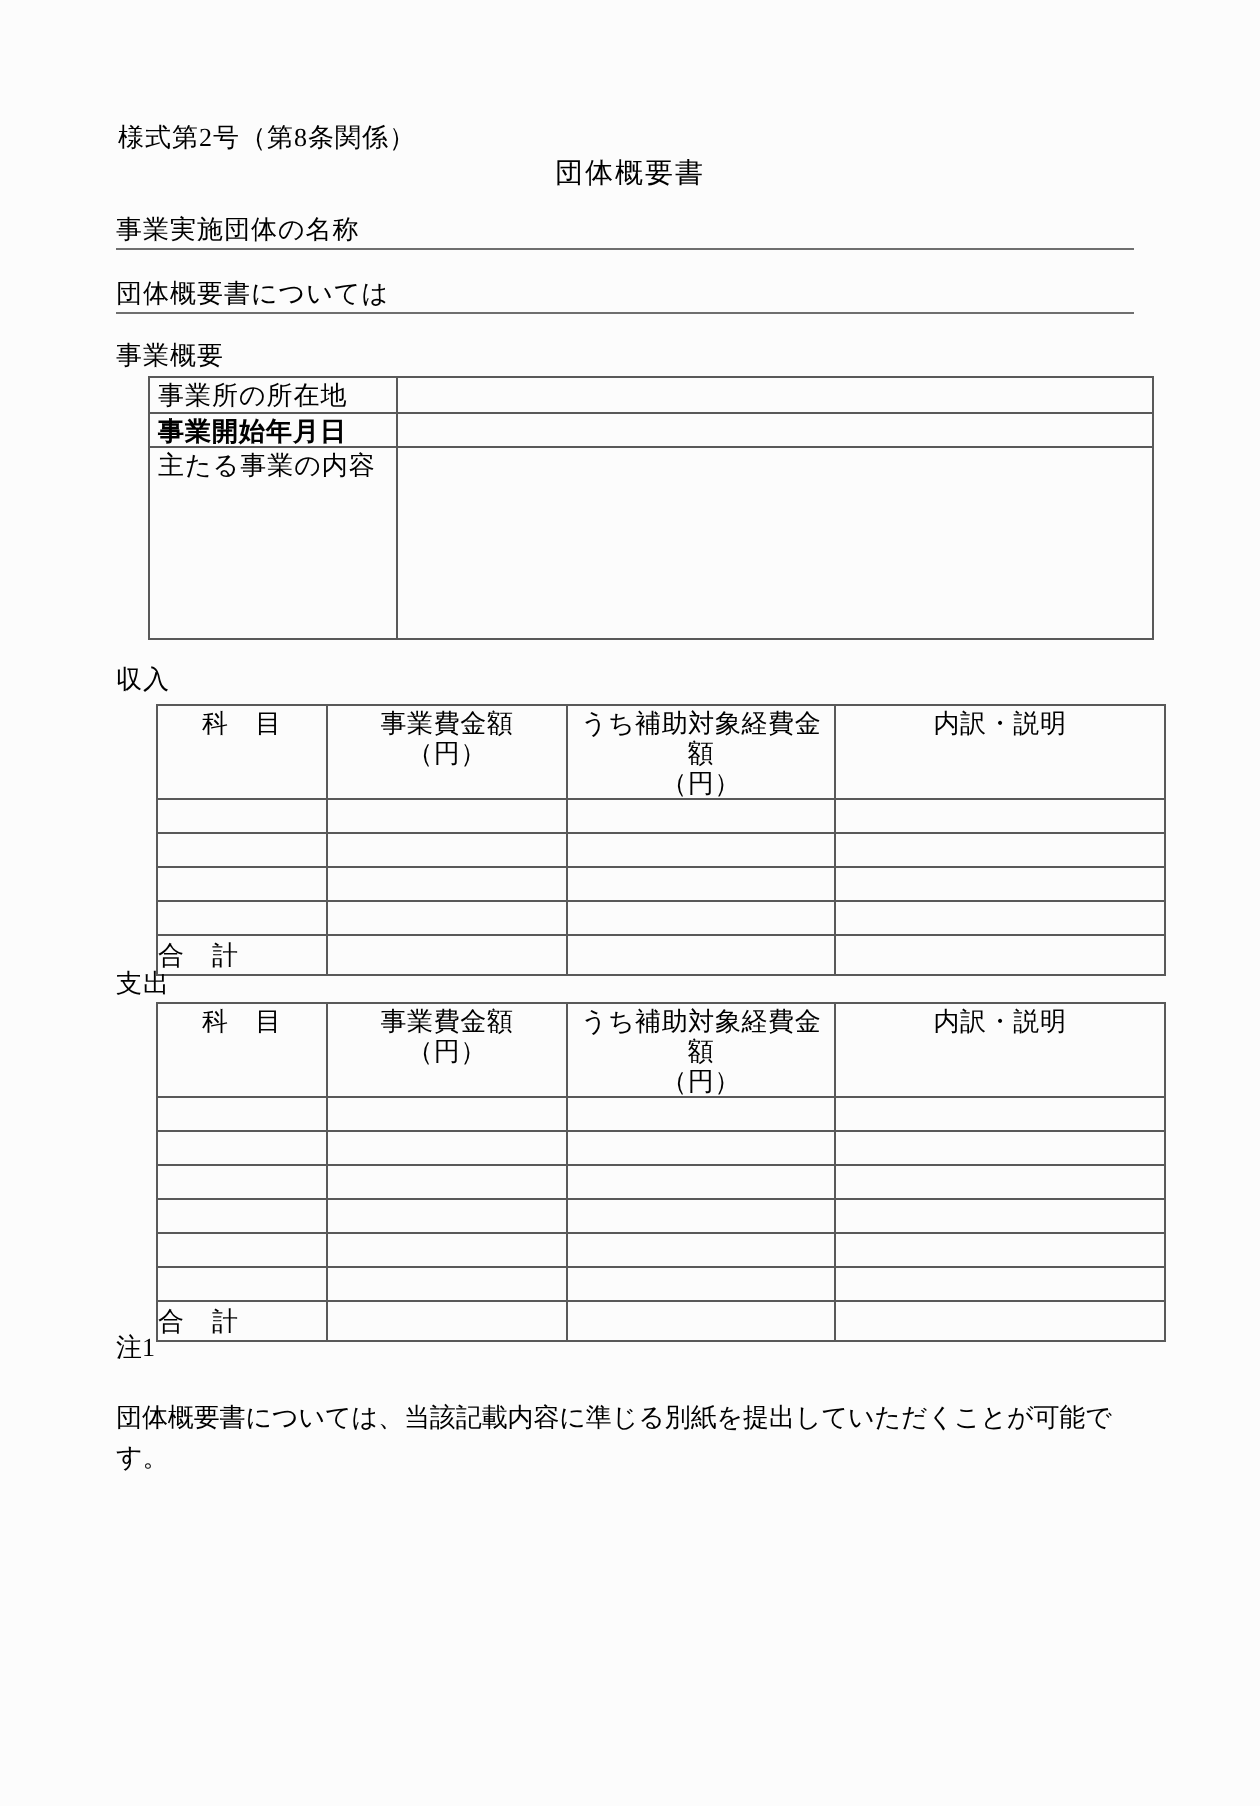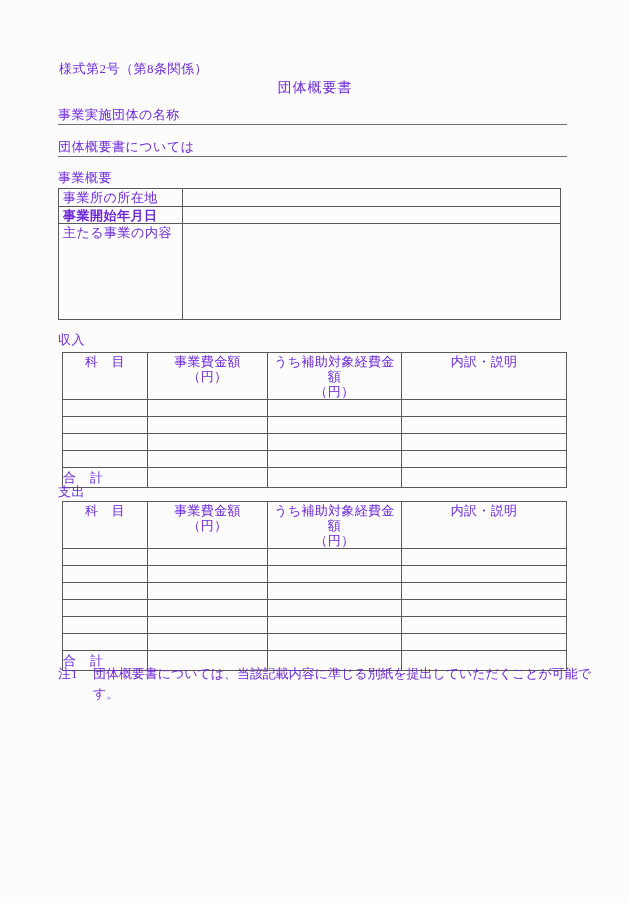--- a/index.html
+++ b/index.html
@@ -3,21 +3,21 @@
 <meta charset="utf-8">
 <style>
   html, body { margin: 0; padding: 0; }
   body { background: #fbfbfb; }
   .page {
     position: relative;
     width: 630px;
     height: 903px;
     background: #fcfcfc;
     font-family: "Liberation Serif", "DejaVu Serif", serif;
-    color: #6d28d9;
+    color: #000000;
     overflow: hidden;
   }
   .abs { position: absolute; }
   .form-number {
     left: 59px; top: 61px;
     font-size: 13px; line-height: 16px;
     letter-spacing: 0.5px;
   }
   .doc-title {
     left: 0; top: 79px; width: 630px;
@@ -40,20 +40,21 @@
     letter-spacing: 0.5px;
   }
   .sl-overview { top: 170px; }
   .sl-income  { top: 332px; }
   .sl-expense { top: 484px; }
 
   table.doc-table {
     border-collapse: collapse;
     table-layout: fixed;
     border: 1.5px solid #3f3f3f;
+    margin-left: 16px;
   }
   table.doc-table td {
     border: 1px solid #595959;
     padding: 0;
     font-size: 13px;
     line-height: 15px;
     overflow: hidden;
   }
   
   .overview-table { left: 58px; top: 188px; width: 502px; }
@@ -80,20 +81,21 @@
   }
   .fin-table .empty-r td { height: 16px; }
   .fin-table .total-r td { height: 19px; border-top: 1.4px solid #3f3f3f; }
   .fin-table .total-r td.total-lbl { text-align: left; letter-spacing: 0.5px; }
 
   .note {
     left: 58px; top: 664px;
     display: flex;
     font-size: 13px;
     line-height: 20px;
+    flex-direction: column;
   }
   .note-label { width: 35px; flex: 0 0 35px; }
   .note-text  { width: 500px; letter-spacing: -0.05px; }
 </style>
 </head>
 <body>
 
 <div class="page">
 
   <div class="abs form-number">様式第2号（第8条関係）</div>

